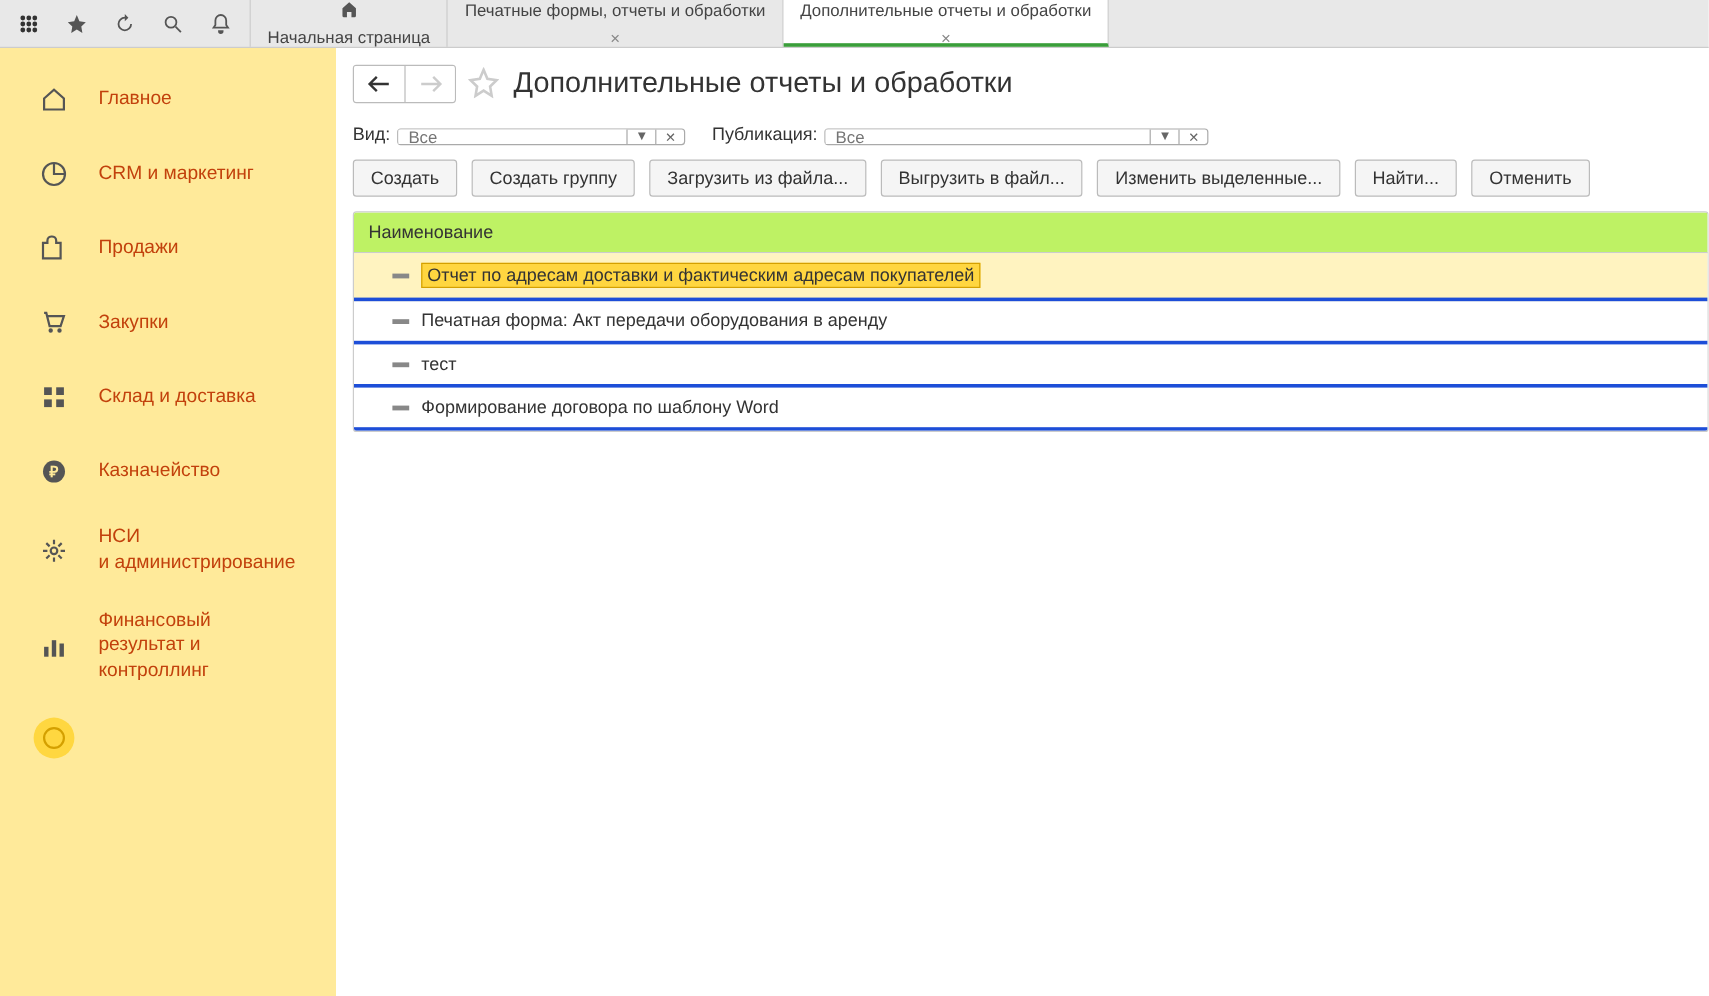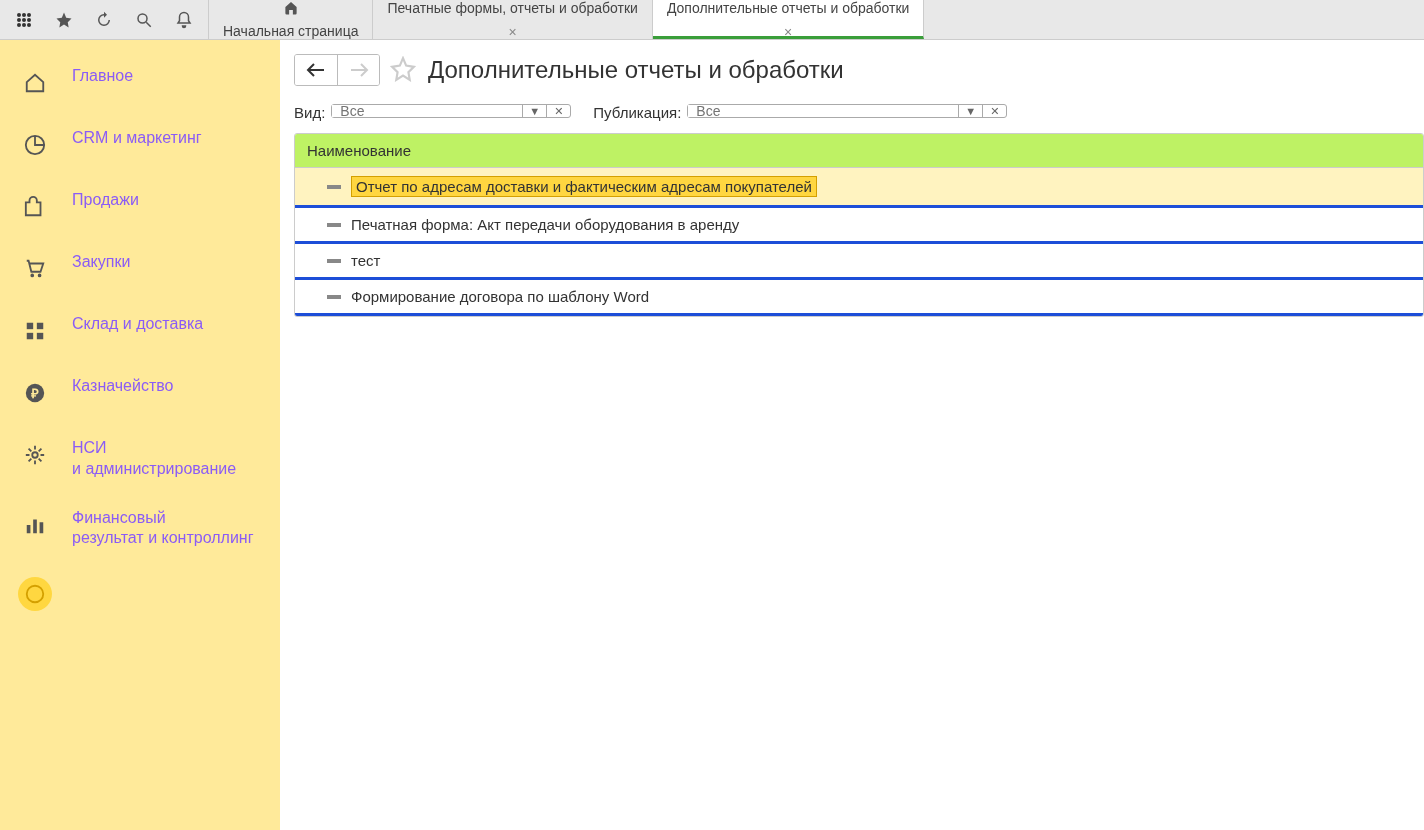--- a/index.html
+++ b/index.html
@@ -10,35 +10,35 @@
 .tb-icon { width: 36px; height: 36px; display: flex; align-items: center; justify-content: center; color: #555; cursor: pointer; }
 
 .tabs { display: flex; align-items: stretch; }
 .tab { display: flex; align-items: center; padding: 0 14px; border-right: 1px solid #ccc; font-size: 14px; color: #444; cursor: pointer; gap: 8px; flex-direction: column; }
 .tab.active { background: #fff; border-bottom: 3px solid #3a9e3a; }
 .tab-close { font-size: 14px; color: #888; cursor: pointer; }
 .tab-home-icon { width: 16px; height: 16px; }
 
 .main-layout { display: flex; height: 790px; }
 .sidebar { width: 280px; background: #ffea9a; padding-top: 12px; }
-.nav-item { display: flex; padding: 14px 18px; font-size: 16px; color: #8b5cf6; cursor: pointer; gap: 20px; }
+.nav-item { display: flex; align-items: center; padding: 14px 28px; font-size: 16px; color: #c2410c; cursor: pointer; gap: 20px; }
 .nav-item.active .nav-icon-wrap { background: #ffd740; border-radius: 50%; }
 .nav-icon-wrap { width: 34px; height: 34px; display: flex; align-items: center; justify-content: center; }
 .nav-label { flex: 1; line-height: 1.3; }
 
 .content { flex: 1; padding: 14px 0 0 14px; background: #fff; overflow: hidden; }
 .content-header { display: flex; align-items: center; gap: 10px; margin-bottom: 18px; }
 .nav-buttons { display: inline-flex; border: 1px solid #bbb; border-radius: 3px; overflow: hidden; }
 .nav-btn { width: 42px; height: 30px; display: flex; align-items: center; justify-content: center; cursor: pointer; background: #fff; }
 .nav-btn.disabled { color: #ccc; cursor: default; }
 .nav-btn + .nav-btn { border-left: 1px solid #bbb; }
 .star-btn { width: 28px; height: 28px; color: #ccc; cursor: pointer; }
 .page-title { font-size: 24px; color: #333; font-weight: normal; }
 
-.filters { display: flex; align-items: flex-start; gap: 6px; margin-bottom: 12px; font-size: 15px; margin-top: 12px; }
+.filters { display: flex; align-items: flex-end; gap: 6px; margin-bottom: 12px; font-size: 15px; margin-top: 12px; }
 .filter-label { color: #333; }
 .combo { display: inline-flex; border: 1px solid #aaa; border-radius: 3px; height: 14px; }
 .combo input { border: none; padding: 0 8px; width: 190px; font-size: 14px; outline: none; }
 .combo input.wide { width: 270px; }
 .combo-btn { width: 24px; border-left: 1px solid #aaa; display: flex; align-items: center; justify-content: center; cursor: pointer; color: #666; font-size: 11px; }
 
 .action-bar { display: flex; gap: 12px; margin-bottom: 12px; }
 .btn { padding: 6px 14px; border: 1px solid #bbb; border-radius: 3px; background: #f5f5f5; font-size: 15px; color: #333; cursor: pointer; }
 
 .list-container { border: 1px solid #ccc; border-radius: 3px; overflow: hidden; }
@@ -222,20 +222,29 @@
       </div>
       <span style="width:10px"></span>
       <span class="filter-label">Публикация:</span>
       <div class="combo">
         <input type="text" class="wide" placeholder="Все" style="">
         <div class="combo-btn">▼</div>
         <div class="combo-btn">✕</div>
       </div>
     </div>
 
+    <div class="action-bar">
+      <button class="btn">Создать</button>
+      <button class="btn">Создать группу</button>
+      <button class="btn">Загрузить из файла...</button>
+      <button class="btn">Выгрузить в файл...</button>
+      <button class="btn">Изменить выделенные...</button>
+      <button class="btn">Найти...</button>
+      <button class="btn">Отменить</button>
+    </div>
 
     <div class="list-container">
       <div class="list-header">Наименование</div>
       <div id="list-rows">
           <div class="list-row selected">
             <div class="row-icon"></div>
             <span class="row-text">Отчет по адресам доставки и фактическим адресам покупателей</span>
           </div>
           <div class="list-row">
             <div class="row-icon"></div>

